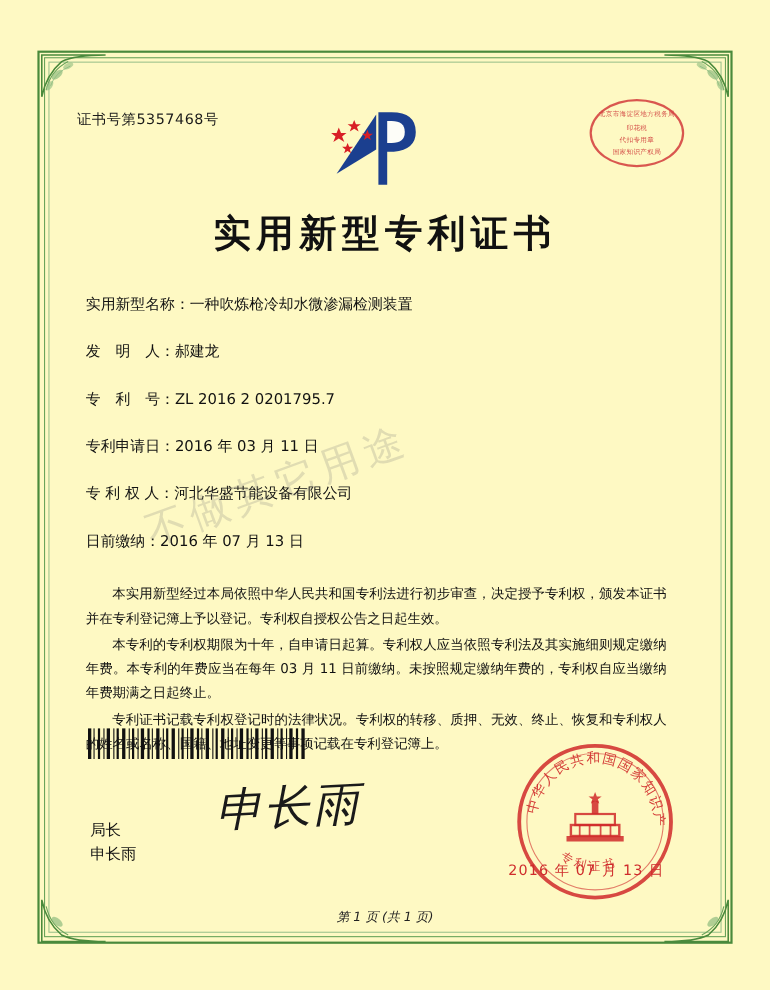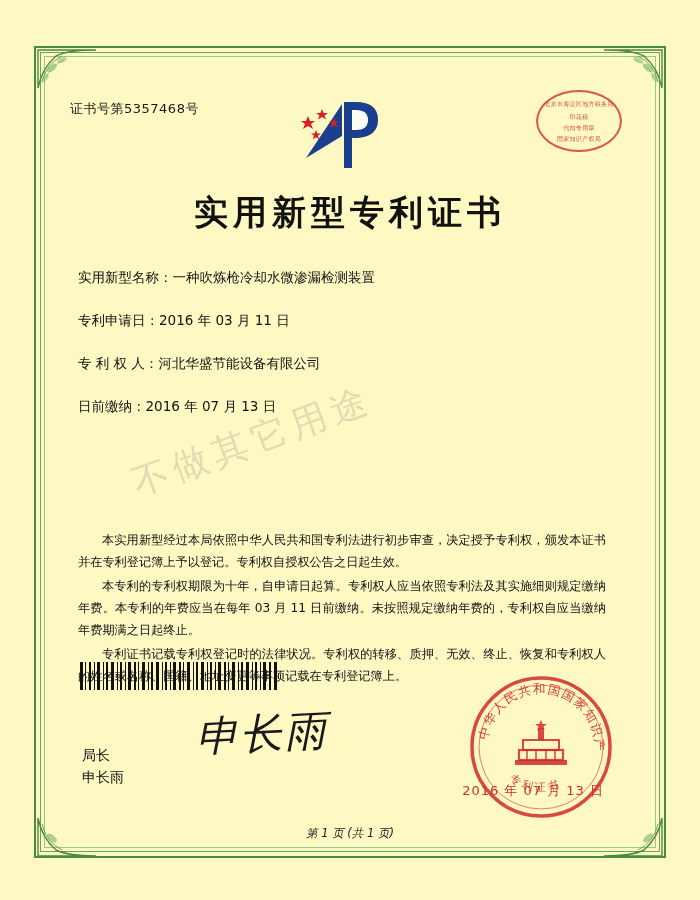--- a/index.html
+++ b/index.html
@@ -305,20 +305,26 @@
     <div class="st-txt l2">印花税</div>
     <div class="st-txt l3">代扣专用章</div>
     <div class="st-txt l4">国家知识产权局</div>
   </div>
 
   <div class="doc-title">实用新型专利证书</div>
 
   <div class="fields">
     <div class="field-row">
       <span class="field-label">实用新型名称：</span><span class="field-value">一种吹炼枪冷却水微渗漏检测装置</span>
+    </div>
+    <div class="field-row">
+      <span class="field-label">发　明　人：</span><span class="field-value">郝建龙</span>
+    </div>
+    <div class="field-row">
+      <span class="field-label">专　利　号：</span><span class="field-value">ZL 2016 2 0201795.7</span>
     </div>
     <div class="field-row">
       <span class="field-label">专利申请日：</span><span class="field-value">2016 年 03 月 11 日</span>
     </div>
     <div class="field-row">
       <span class="field-label">专 利 权 人：</span><span class="field-value">河北华盛节能设备有限公司</span>
     </div>
     <div class="field-row">
       <span class="field-label">日前缴纳：</span><span class="field-value">2016 年 07 月 13 日</span>
     </div>

